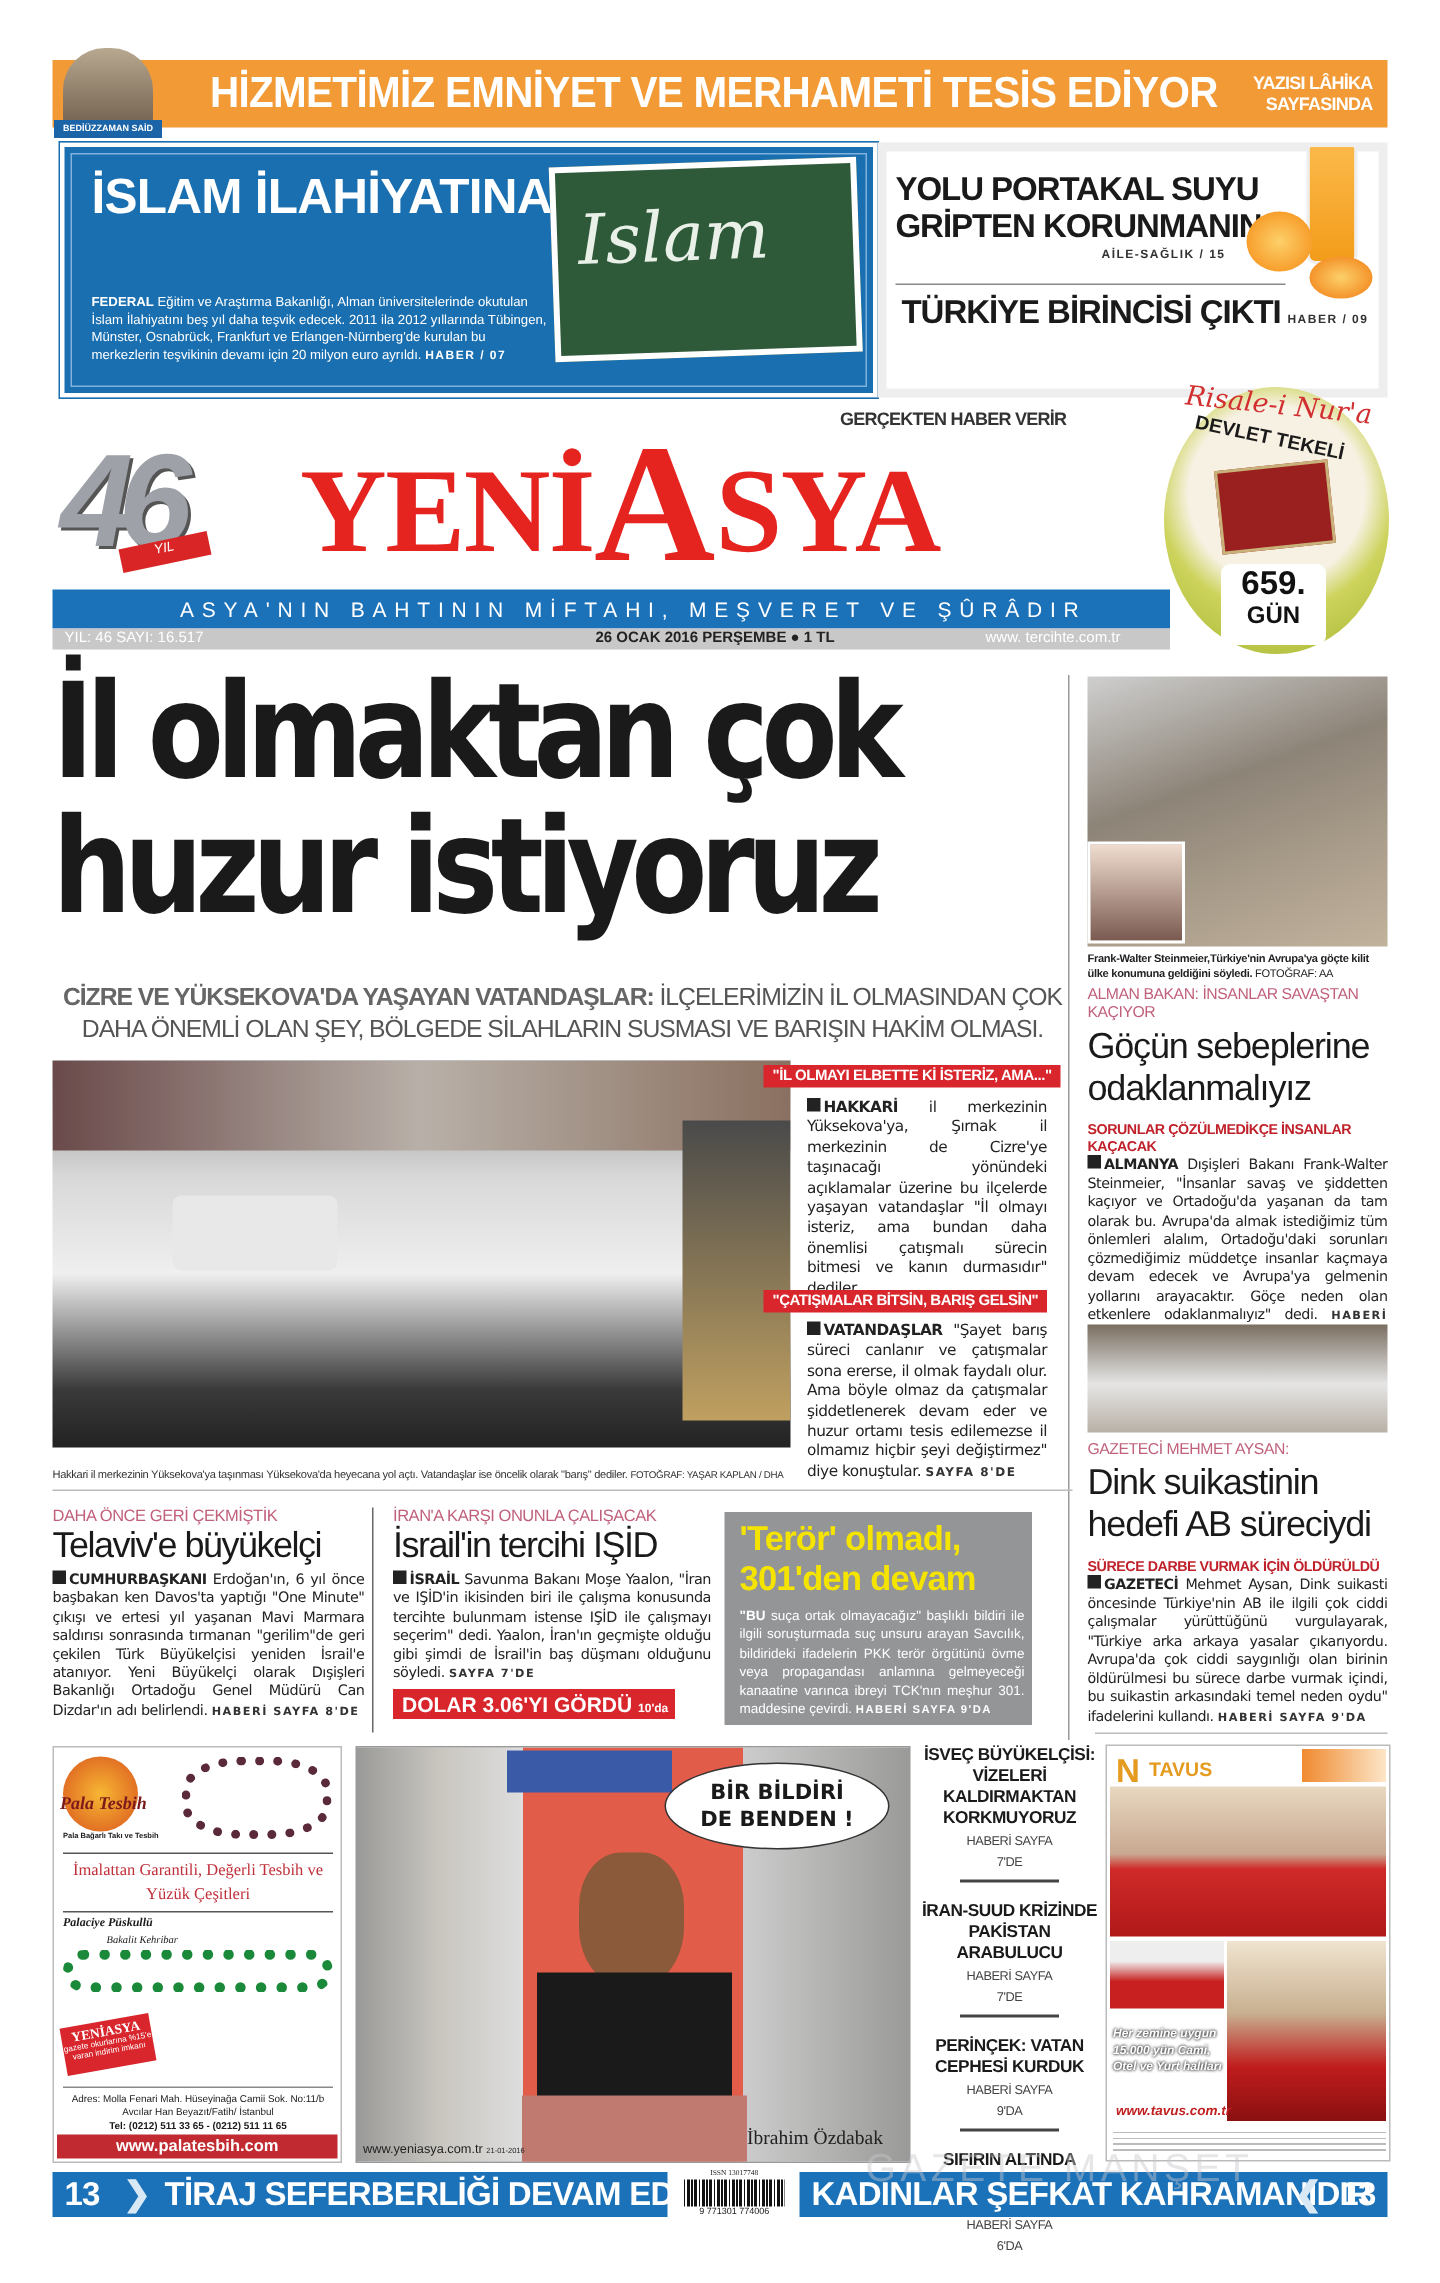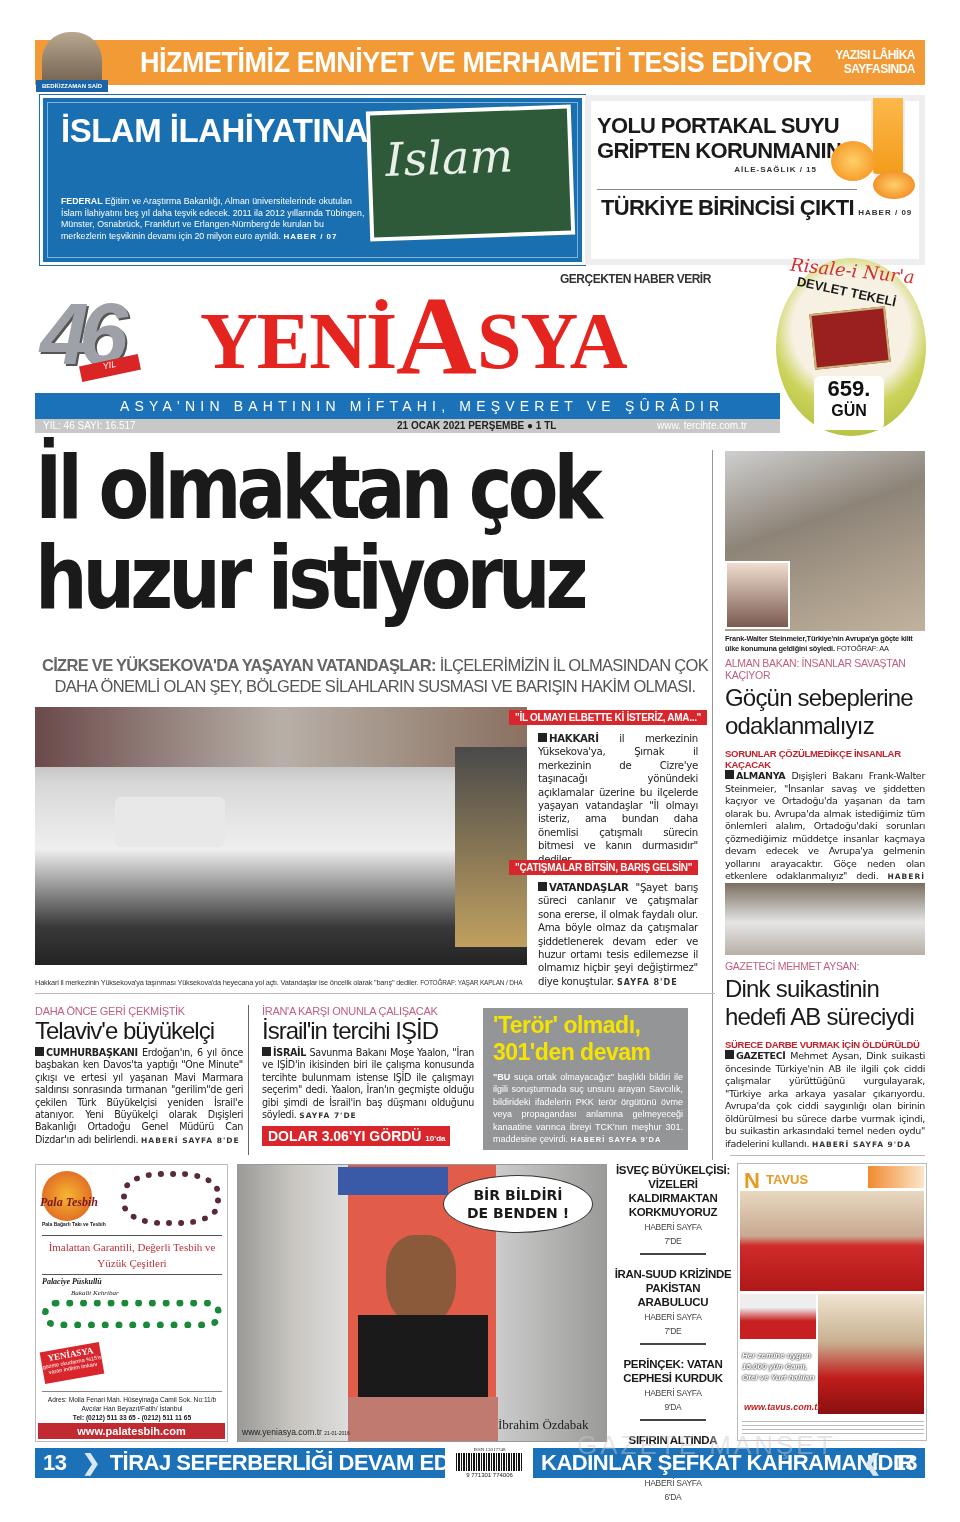--- a/index.html
+++ b/index.html
@@ -124,21 +124,21 @@
 <div id="yil-ribbon" class="abs">YIL</div>
 <div id="masthead" class="abs">
   <span class="a">YENİ</span><span class="big">A</span><span class="a">SYA</span>
 </div>
 <div id="tagline-top" class="abs cond">GERÇEKTEN HABER VERİR</div>
 <div id="slogan-bar" class="abs">
     <span>ASYA'NIN BAHTININ MİFTAHI, MEŞVERET VE ŞÛRÂDIR</span>
   </div>
 <div id="info-bar" class="abs">
   <span style="left:8px;color:#fff">YIL: 46  SAYI: 16.517</span>
-  <span style="left:362px;font-weight:bold;color:#222">21 OCAK 2021 PERŞEMBE ● 1 TL</span>
+  <span style="left:362px;font-weight:bold;color:#222">26 OCAK 2016 PERŞEMBE ● 1 TL</span>
   <span style="left:622px;color:#fff">www. tercihte.com.tr</span>
 </div>
 <div id="badge" class="abs">
   <div class="abs circle"></div>
   <div class="abs risale">Risale-i Nur'a</div>
   <div class="abs devlet">DEVLET TEKELİ</div>
   <div class="abs book"></div>
   <div class="abs gun">
     <div>659.</div>
     <div style="font-size:16px;line-height:18px">GÜN</div>

